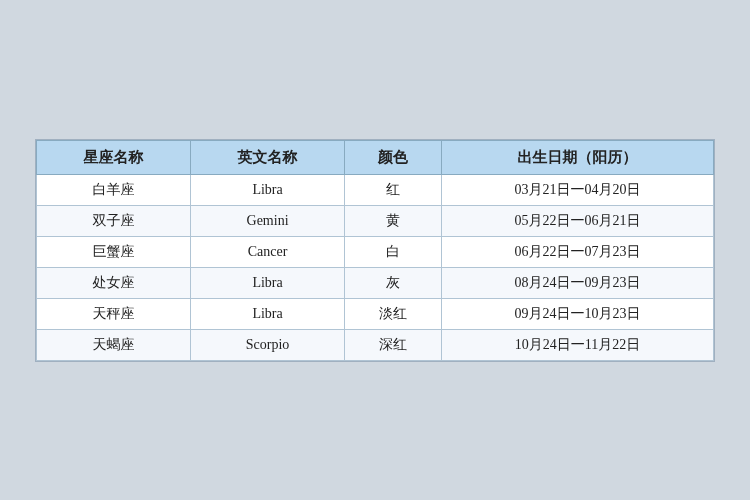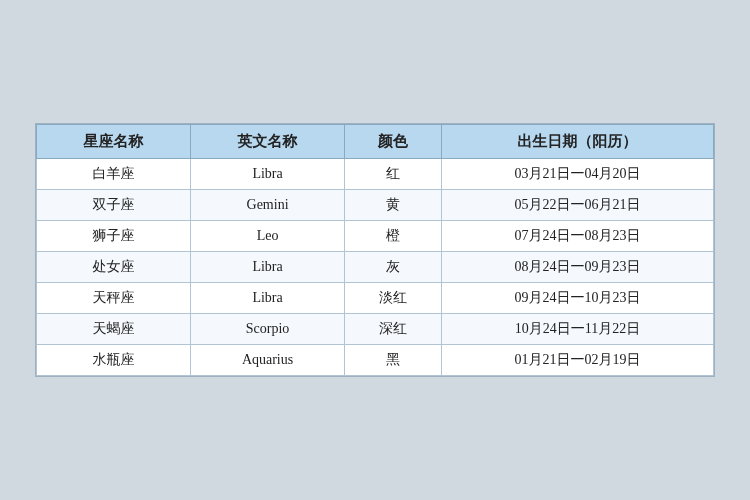--- a/index.html
+++ b/index.html
@@ -67,44 +67,38 @@
           <td>红</td>
           <td>03月21日一04月20日</td>
         </tr>
         <tr>
           <td>双子座</td>
           <td>Gemini</td>
           <td>黄</td>
           <td>05月22日一06月21日</td>
         </tr>
         <tr>
-          <td>狮子座</td>
-          <td>Leo</td>
-          <td>橙</td>
-          <td>07月24日一08月23日</td>
+          <td>巨蟹座</td>
+          <td>Cancer</td>
+          <td>白</td>
+          <td>06月22日一07月23日</td>
         </tr>
         <tr>
           <td>处女座</td>
           <td>Libra</td>
           <td>灰</td>
           <td>08月24日一09月23日</td>
         </tr>
         <tr>
           <td>天秤座</td>
           <td>Libra</td>
           <td>淡红</td>
           <td>09月24日一10月23日</td>
         </tr>
         <tr>
           <td>天蝎座</td>
           <td>Scorpio</td>
           <td>深红</td>
           <td>10月24日一11月22日</td>
         </tr>
-        <tr>
-          <td>水瓶座</td>
-          <td>Aquarius</td>
-          <td>黑</td>
-          <td>01月21日一02月19日</td>
-        </tr>
       </tbody>
   </table>
 </div>
 
 </body></html>

